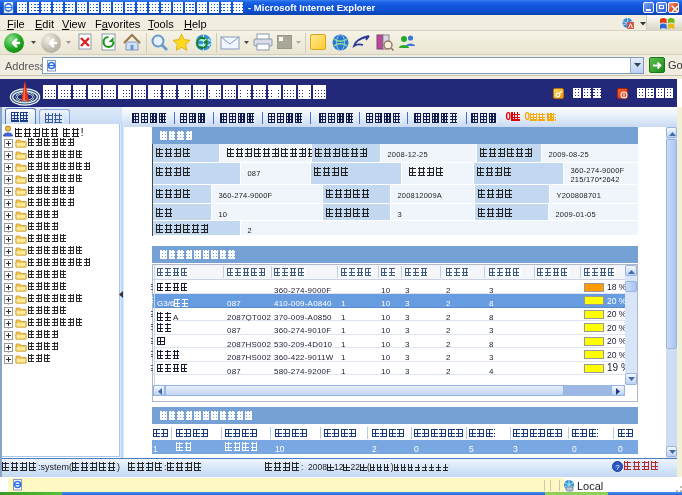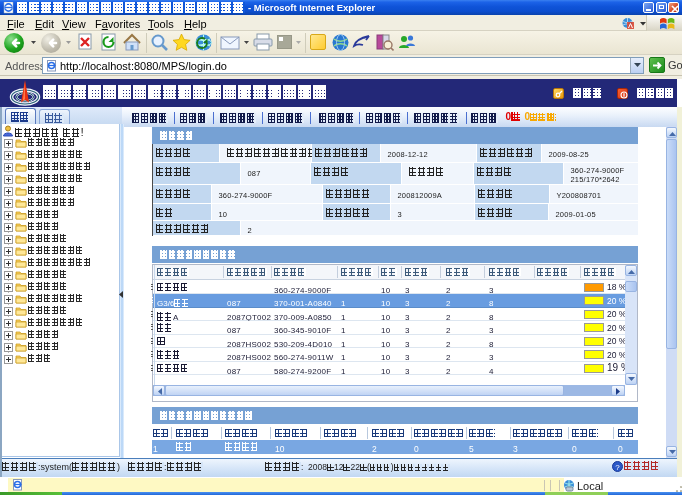--- a/index.html
+++ b/index.html
@@ -149,21 +149,20 @@
     </svg>
 </div>
 <div class="ab" style="left:0;top:55px;width:682px;height:21px;background:#f1eee1;border-bottom:1px solid #c8c4b2">
 <span class="ab" style="left:5px;top:5px;font-size:11px;color:#555">Address</span>
 <div class="ab" style="left:42px;top:2px;width:602px;height:17px;background:#fff;border:1px solid #7f9db9">
 <svg class="ab" style="left:3px;top:2px" width="12" height="12" viewBox="0 0 12 12">
         <rect x="1.5" y="0.5" width="8" height="10.5" fill="#fff" stroke="#8899bb" stroke-width="1"></rect>
         <circle cx="5.5" cy="5.5" r="3" fill="none" stroke="#2a6fe8" stroke-width="1.5"></circle>
         <path d="M2 5.5h7.5" stroke="#2a6fe8" stroke-width="1.2"></path>
       </svg>
-<span class="ab" style="left:17px;top:2px;font-size:11px;color:#000">http://localhost:8080/MPS/login.do</span>
 <div class="ab" style="right:0;top:0;width:13px;height:15px;background:linear-gradient(180deg,#e6eefc,#bcd0f2);border-left:1px solid #9ab">
         <svg style="position:absolute;left:3px;top:5px" width="7" height="5" viewBox="0 0 7 5">
           <path d="M0 0l3.5 4L7 0z" fill="#345"></path>
         </svg>
       </div>
 </div>
 <div class="ab" style="left:649px;top:2px;width:16px;height:16px;background:linear-gradient(135deg,#5fc04f,#1a8a1a);border:1px solid #187818;border-radius:2px">
       <svg style="position:absolute;left:2px;top:3px" width="11" height="9" viewBox="0 0 11 9">
         <path d="M1 4.5h7M5.5 1.5l3 3-3 3" stroke="#fff" stroke-width="1.8" fill="none"></path>
       </svg>
@@ -418,21 +417,21 @@
     </div>
 </div>
 <div class="ab" style="left:677px;top:107px;width:5px;height:370px;background:#f1f1d8"></div>
 <div class="ab" style="left:151.5px;top:127px;width:486px;height:17px;background:#76a1d4">
     <span class="ab" style="left:8px;top:4px"><span style="display:inline-block;vertical-align:top;width:34px;height:9px;background-image:repeating-linear-gradient(90deg,transparent 0 6.9px,#76a1d4 6.9px 8.5px),repeating-linear-gradient(0deg,#fff 0 1.6px,transparent 1.6px 3.0px),repeating-linear-gradient(90deg,#fff 0 1.6px,transparent 1.6px 3.0px);"></span></span>
   </div>
 <div class="ab" style="left:151.5px;top:144px;width:486px;height:92px;border:1px solid #4a4a4a;background:#edf3fb"></div>
 <div class="ab" style="left:152.5px;top:144px;width:67px;height:19px;background:#c2d8f0;border-right:1px solid #fff;border-bottom:1px solid #fff;padding:4px 0 0 3px;line-height:8px"><span style="display:inline-block;vertical-align:top;width:36px;height:9px;background-image:repeating-linear-gradient(90deg,transparent 0 7.4px,#c2d8f0 7.4px 9px),repeating-linear-gradient(0deg,#222 0 1px,transparent 1px 3.4px),repeating-linear-gradient(90deg,#222 0 1px,transparent 1px 3.4px);"></span></div>
 <div class="ab" style="left:219.5px;top:144px;width:92px;height:19px;background:#f0f5fc;border-right:1px solid #fff;border-bottom:1px solid #fff;padding:4px 0 0 7px;line-height:8px"><span style="display:inline-block;vertical-align:top;width:90px;height:9px;background-image:repeating-linear-gradient(90deg,transparent 0 7.4px,#f0f5fc 7.4px 9px),repeating-linear-gradient(0deg,#222 0 1px,transparent 1px 3.4px),repeating-linear-gradient(90deg,#222 0 1px,transparent 1px 3.4px);"></span></div>
 <div class="ab" style="left:311.5px;top:144px;width:69px;height:19px;background:#c2d8f0;border-right:1px solid #fff;border-bottom:1px solid #fff;padding:4px 0 0 3px;line-height:8px"><span style="display:inline-block;vertical-align:top;width:54px;height:9px;background-image:repeating-linear-gradient(90deg,transparent 0 7.4px,#c2d8f0 7.4px 9px),repeating-linear-gradient(0deg,#222 0 1px,transparent 1px 3.4px),repeating-linear-gradient(90deg,#222 0 1px,transparent 1px 3.4px);"></span></div>
-<div class="ab" style="left:380.5px;top:144px;width:96px;height:19px;background:#f0f5fc;border-right:1px solid #fff;border-bottom:1px solid #fff;padding:4px 0 0 7px;line-height:8px"><span style="font-size:7.5px;color:#222;letter-spacing:.2px">2008-12-12</span></div>
+<div class="ab" style="left:380.5px;top:144px;width:96px;height:19px;background:#f0f5fc;border-right:1px solid #fff;border-bottom:1px solid #fff;padding:4px 0 0 7px;line-height:8px"><span style="font-size:7.5px;color:#222;letter-spacing:.2px">2008-12-25</span></div>
 <div class="ab" style="left:476.5px;top:144px;width:65px;height:19px;background:#c2d8f0;border-right:1px solid #fff;border-bottom:1px solid #fff;padding:4px 0 0 3px;line-height:8px"><span style="display:inline-block;vertical-align:top;width:54px;height:9px;background-image:repeating-linear-gradient(90deg,transparent 0 7.4px,#c2d8f0 7.4px 9px),repeating-linear-gradient(0deg,#222 0 1px,transparent 1px 3.4px),repeating-linear-gradient(90deg,#222 0 1px,transparent 1px 3.4px);"></span></div>
 <div class="ab" style="left:541.5px;top:144px;width:97px;height:19px;background:#f0f5fc;border-right:1px solid #fff;border-bottom:1px solid #fff;padding:4px 0 0 7px;line-height:8px"><span style="font-size:7.5px;color:#222;letter-spacing:.2px">2009-08-25</span></div>
 <div class="ab" style="left:152.5px;top:163px;width:88px;height:22px;background:#c2d8f0;border-right:1px solid #fff;border-bottom:1px solid #fff;padding:4px 0 0 3px;line-height:8px"><span style="display:inline-block;vertical-align:top;width:36px;height:9px;background-image:repeating-linear-gradient(90deg,transparent 0 7.4px,#c2d8f0 7.4px 9px),repeating-linear-gradient(0deg,#222 0 1px,transparent 1px 3.4px),repeating-linear-gradient(90deg,#222 0 1px,transparent 1px 3.4px);"></span></div>
 <div class="ab" style="left:240.5px;top:163px;width:70px;height:22px;background:#f0f5fc;border-right:1px solid #fff;border-bottom:1px solid #fff;padding:4px 0 0 7px;line-height:8px"><span style="font-size:7.5px;color:#222;letter-spacing:.2px">087</span></div>
 <div class="ab" style="left:310.5px;top:163px;width:91px;height:22px;background:#c2d8f0;border-right:1px solid #fff;border-bottom:1px solid #fff;padding:4px 0 0 3px;line-height:8px"><span style="display:inline-block;vertical-align:top;width:36px;height:9px;background-image:repeating-linear-gradient(90deg,transparent 0 7.4px,#c2d8f0 7.4px 9px),repeating-linear-gradient(0deg,#222 0 1px,transparent 1px 3.4px),repeating-linear-gradient(90deg,#222 0 1px,transparent 1px 3.4px);"></span></div>
 <div class="ab" style="left:401.5px;top:163px;width:72px;height:22px;background:#f0f5fc;border-right:1px solid #fff;border-bottom:1px solid #fff;padding:4px 0 0 7px;line-height:8px"><span style="display:inline-block;vertical-align:top;width:36px;height:9px;background-image:repeating-linear-gradient(90deg,transparent 0 7.4px,#f0f5fc 7.4px 9px),repeating-linear-gradient(0deg,#222 0 1px,transparent 1px 3.4px),repeating-linear-gradient(90deg,#222 0 1px,transparent 1px 3.4px);"></span></div>
 <div class="ab" style="left:473.5px;top:163px;width:90px;height:22px;background:#c2d8f0;border-right:1px solid #fff;border-bottom:1px solid #fff;padding:4px 0 0 3px;line-height:8px"><span style="display:inline-block;vertical-align:top;width:36px;height:9px;background-image:repeating-linear-gradient(90deg,transparent 0 7.4px,#c2d8f0 7.4px 9px),repeating-linear-gradient(0deg,#222 0 1px,transparent 1px 3.4px),repeating-linear-gradient(90deg,#222 0 1px,transparent 1px 3.4px);"></span></div>
 <div class="ab" style="left:563.5px;top:163px;width:75px;height:22px;background:#f0f5fc;border-right:1px solid #fff;border-bottom:1px solid #fff;padding:4px 0 0 7px;line-height:8px"><span style="font-size:7.5px;color:#222;letter-spacing:.2px"><span style="font-size:7.5px;line-height:8.5px;display:inline-block;white-space:nowrap;letter-spacing:.2px">360-274-9000F<br>215/170*2642</span></span></div>
 <div class="ab" style="left:152.5px;top:185px;width:59px;height:19px;background:#c2d8f0;border-right:1px solid #fff;border-bottom:1px solid #fff;padding:4px 0 0 3px;line-height:8px"><span style="display:inline-block;vertical-align:top;width:36px;height:9px;background-image:repeating-linear-gradient(90deg,transparent 0 7.4px,#c2d8f0 7.4px 9px),repeating-linear-gradient(0deg,#222 0 1px,transparent 1px 3.4px),repeating-linear-gradient(90deg,#222 0 1px,transparent 1px 3.4px);"></span></div>
 <div class="ab" style="left:211.5px;top:185px;width:111px;height:19px;background:#f0f5fc;border-right:1px solid #fff;border-bottom:1px solid #fff;padding:4px 0 0 7px;line-height:8px"><span style="font-size:7.5px;color:#222;letter-spacing:.2px">360-274-9000F</span></div>
@@ -477,21 +476,21 @@
 <div class="ab" style="left:274px;top:282.5px;line-height:9.5px"><span style="font-size:8px;color:#1a1a33;letter-spacing:.2px">360-274-9000F</span></div>
 <div class="ab" style="left:381px;top:282.5px;line-height:9.5px"><span style="font-size:8px;color:#1a1a33;letter-spacing:.2px">10</span></div>
 <div class="ab" style="left:405px;top:282.5px;line-height:9.5px"><span style="font-size:8px;color:#1a1a33;letter-spacing:.2px">3</span></div>
 <div class="ab" style="left:446px;top:282.5px;line-height:9.5px"><span style="font-size:8px;color:#1a1a33;letter-spacing:.2px">2</span></div>
 <div class="ab" style="left:489px;top:282.5px;line-height:9.5px"><span style="font-size:8px;color:#1a1a33;letter-spacing:.2px">3</span></div>
 <div class="ab" style="left:584px;top:282.5px;width:20px;height:9px;background:#ff9a00;border:1px solid #999"></div>
 <div class="ab" style="left:607px;top:283.0px;font-size:8.5px;line-height:8.5px;color:#1a1a33">18 %</div>
 <div class="ab" style="left:152.5px;top:294.0px;width:472.5px;height:13.5px;background:#689ce0;border-bottom:1px solid #5a8cc9"></div>
 <div class="ab" style="left:157px;top:296.0px;line-height:9.5px"><span style="font-size:8px;color:#fff">G3/6</span><span style="display:inline-block;vertical-align:-1px;width:16px;height:8.5px;background-image:repeating-linear-gradient(90deg,transparent 0 6.4px,#689ce0 6.4px 8px),repeating-linear-gradient(0deg,#fff 0 1px,transparent 1px 3.4px),repeating-linear-gradient(90deg,#fff 0 1px,transparent 1px 3.4px);"></span></div>
 <div class="ab" style="left:227px;top:296.0px;line-height:9.5px"><span style="font-size:8px;color:#fff;letter-spacing:.2px">087</span></div>
-<div class="ab" style="left:274px;top:296.0px;line-height:9.5px"><span style="font-size:8px;color:#fff;letter-spacing:.2px">370-001-A0840</span></div>
+<div class="ab" style="left:274px;top:296.0px;line-height:9.5px"><span style="font-size:8px;color:#fff;letter-spacing:.2px">410-009-A0840</span></div>
 <div class="ab" style="left:341px;top:296.0px;line-height:9.5px"><span style="font-size:8px;color:#fff;letter-spacing:.2px">1</span></div>
 <div class="ab" style="left:381px;top:296.0px;line-height:9.5px"><span style="font-size:8px;color:#fff;letter-spacing:.2px">10</span></div>
 <div class="ab" style="left:405px;top:296.0px;line-height:9.5px"><span style="font-size:8px;color:#fff;letter-spacing:.2px">3</span></div>
 <div class="ab" style="left:446px;top:296.0px;line-height:9.5px"><span style="font-size:8px;color:#fff;letter-spacing:.2px">2</span></div>
 <div class="ab" style="left:489px;top:296.0px;line-height:9.5px"><span style="font-size:8px;color:#fff;letter-spacing:.2px">8</span></div>
 <div class="ab" style="left:584px;top:296.0px;width:20px;height:9px;background:#ffff00;border:1px solid #999"></div>
 <div class="ab" style="left:607px;top:296.5px;font-size:8.5px;line-height:8.5px;color:#fff">20 %</div>
 <div class="ab" style="left:152.5px;top:307.5px;width:472.5px;height:13.5px;background:#fff;border-bottom:1px solid #dde6f0"></div>
 <div class="ab" style="left:157px;top:309.5px;line-height:9.5px"><span style="display:inline-block;vertical-align:-1px;width:16px;height:8.5px;background-image:repeating-linear-gradient(90deg,transparent 0 6.4px,#fff 6.4px 8px),repeating-linear-gradient(0deg,#1a1a33 0 1px,transparent 1px 3.4px),repeating-linear-gradient(90deg,#1a1a33 0 1px,transparent 1px 3.4px);"></span><span style="font-size:8px;color:#1a1a33">A</span></div>
 <div class="ab" style="left:227px;top:309.5px;line-height:9.5px"><span style="font-size:8px;color:#1a1a33;letter-spacing:.2px">2087QT002</span></div>
@@ -499,21 +498,21 @@
 <div class="ab" style="left:341px;top:309.5px;line-height:9.5px"><span style="font-size:8px;color:#1a1a33;letter-spacing:.2px">1</span></div>
 <div class="ab" style="left:381px;top:309.5px;line-height:9.5px"><span style="font-size:8px;color:#1a1a33;letter-spacing:.2px">10</span></div>
 <div class="ab" style="left:405px;top:309.5px;line-height:9.5px"><span style="font-size:8px;color:#1a1a33;letter-spacing:.2px">3</span></div>
 <div class="ab" style="left:446px;top:309.5px;line-height:9.5px"><span style="font-size:8px;color:#1a1a33;letter-spacing:.2px">2</span></div>
 <div class="ab" style="left:489px;top:309.5px;line-height:9.5px"><span style="font-size:8px;color:#1a1a33;letter-spacing:.2px">8</span></div>
 <div class="ab" style="left:584px;top:309.5px;width:20px;height:9px;background:#ffff00;border:1px solid #999"></div>
 <div class="ab" style="left:607px;top:310.0px;font-size:8.5px;line-height:8.5px;color:#1a1a33">20 %</div>
 <div class="ab" style="left:152.5px;top:321.0px;width:472.5px;height:13.5px;background:#fff;border-bottom:1px solid #dde6f0"></div>
 <div class="ab" style="left:157px;top:323.0px;line-height:9.5px"><span style="display:inline-block;vertical-align:top;width:16px;height:8.5px;background-image:repeating-linear-gradient(90deg,transparent 0 6.4px,#fff 6.4px 8px),repeating-linear-gradient(0deg,#1a1a33 0 1px,transparent 1px 3.4px),repeating-linear-gradient(90deg,#1a1a33 0 1px,transparent 1px 3.4px);"></span></div>
 <div class="ab" style="left:227px;top:323.0px;line-height:9.5px"><span style="font-size:8px;color:#1a1a33;letter-spacing:.2px">087</span></div>
-<div class="ab" style="left:274px;top:323.0px;line-height:9.5px"><span style="font-size:8px;color:#1a1a33;letter-spacing:.2px">360-345-9010F</span></div>
+<div class="ab" style="left:274px;top:323.0px;line-height:9.5px"><span style="font-size:8px;color:#1a1a33;letter-spacing:.2px">360-274-9010F</span></div>
 <div class="ab" style="left:341px;top:323.0px;line-height:9.5px"><span style="font-size:8px;color:#1a1a33;letter-spacing:.2px">1</span></div>
 <div class="ab" style="left:381px;top:323.0px;line-height:9.5px"><span style="font-size:8px;color:#1a1a33;letter-spacing:.2px">10</span></div>
 <div class="ab" style="left:405px;top:323.0px;line-height:9.5px"><span style="font-size:8px;color:#1a1a33;letter-spacing:.2px">3</span></div>
 <div class="ab" style="left:446px;top:323.0px;line-height:9.5px"><span style="font-size:8px;color:#1a1a33;letter-spacing:.2px">2</span></div>
 <div class="ab" style="left:489px;top:323.0px;line-height:9.5px"><span style="font-size:8px;color:#1a1a33;letter-spacing:.2px">3</span></div>
 <div class="ab" style="left:584px;top:323.0px;width:20px;height:9px;background:#ffff00;border:1px solid #999"></div>
 <div class="ab" style="left:607px;top:323.5px;font-size:8.5px;line-height:8.5px;color:#1a1a33">20 %</div>
 <div class="ab" style="left:152.5px;top:334.5px;width:472.5px;height:13.5px;background:#fff;border-bottom:1px solid #dde6f0"></div>
 <div class="ab" style="left:157px;top:336.5px;line-height:9.5px"><span style="display:inline-block;vertical-align:top;width:8px;height:8.5px;background-image:repeating-linear-gradient(0deg,#1a1a33 0 1px,transparent 1px 3.4px),repeating-linear-gradient(90deg,#1a1a33 0 1px,transparent 1px 3.4px);"></span></div>
 <div class="ab" style="left:227px;top:336.5px;line-height:9.5px"><span style="font-size:8px;color:#1a1a33;letter-spacing:.2px">2087HS002</span></div>
@@ -521,21 +520,21 @@
 <div class="ab" style="left:341px;top:336.5px;line-height:9.5px"><span style="font-size:8px;color:#1a1a33;letter-spacing:.2px">1</span></div>
 <div class="ab" style="left:381px;top:336.5px;line-height:9.5px"><span style="font-size:8px;color:#1a1a33;letter-spacing:.2px">10</span></div>
 <div class="ab" style="left:405px;top:336.5px;line-height:9.5px"><span style="font-size:8px;color:#1a1a33;letter-spacing:.2px">3</span></div>
 <div class="ab" style="left:446px;top:336.5px;line-height:9.5px"><span style="font-size:8px;color:#1a1a33;letter-spacing:.2px">2</span></div>
 <div class="ab" style="left:489px;top:336.5px;line-height:9.5px"><span style="font-size:8px;color:#1a1a33;letter-spacing:.2px">8</span></div>
 <div class="ab" style="left:584px;top:336.5px;width:20px;height:9px;background:#ffff00;border:1px solid #999"></div>
 <div class="ab" style="left:607px;top:337.0px;font-size:8.5px;line-height:8.5px;color:#1a1a33">20 %</div>
 <div class="ab" style="left:152.5px;top:348.0px;width:472.5px;height:13.5px;background:#fff;border-bottom:1px solid #dde6f0"></div>
 <div class="ab" style="left:157px;top:350.0px;line-height:9.5px"><span style="display:inline-block;vertical-align:top;width:24px;height:8.5px;background-image:repeating-linear-gradient(90deg,transparent 0 6.4px,#fff 6.4px 8px),repeating-linear-gradient(0deg,#1a1a33 0 1px,transparent 1px 3.4px),repeating-linear-gradient(90deg,#1a1a33 0 1px,transparent 1px 3.4px);"></span></div>
 <div class="ab" style="left:227px;top:350.0px;line-height:9.5px"><span style="font-size:8px;color:#1a1a33;letter-spacing:.2px">2087HS002</span></div>
-<div class="ab" style="left:274px;top:350.0px;line-height:9.5px"><span style="font-size:8px;color:#1a1a33;letter-spacing:.2px">560-274-9011W</span></div>
+<div class="ab" style="left:274px;top:350.0px;line-height:9.5px"><span style="font-size:8px;color:#1a1a33;letter-spacing:.2px">360-422-9011W</span></div>
 <div class="ab" style="left:341px;top:350.0px;line-height:9.5px"><span style="font-size:8px;color:#1a1a33;letter-spacing:.2px">1</span></div>
 <div class="ab" style="left:381px;top:350.0px;line-height:9.5px"><span style="font-size:8px;color:#1a1a33;letter-spacing:.2px">10</span></div>
 <div class="ab" style="left:405px;top:350.0px;line-height:9.5px"><span style="font-size:8px;color:#1a1a33;letter-spacing:.2px">3</span></div>
 <div class="ab" style="left:446px;top:350.0px;line-height:9.5px"><span style="font-size:8px;color:#1a1a33;letter-spacing:.2px">2</span></div>
 <div class="ab" style="left:489px;top:350.0px;line-height:9.5px"><span style="font-size:8px;color:#1a1a33;letter-spacing:.2px">3</span></div>
 <div class="ab" style="left:584px;top:350.0px;width:20px;height:9px;background:#ffff00;border:1px solid #999"></div>
 <div class="ab" style="left:607px;top:350.5px;font-size:8.5px;line-height:8.5px;color:#1a1a33">20 %</div>
 <div class="ab" style="left:152.5px;top:361.5px;width:472.5px;height:13.5px;background:#fff;border-bottom:1px solid #dde6f0"></div>
 <div class="ab" style="left:157px;top:363.5px;line-height:9.5px"><span style="display:inline-block;vertical-align:top;width:32px;height:8.5px;background-image:repeating-linear-gradient(90deg,transparent 0 6.4px,#fff 6.4px 8px),repeating-linear-gradient(0deg,#1a1a33 0 1px,transparent 1px 3.4px),repeating-linear-gradient(90deg,#1a1a33 0 1px,transparent 1px 3.4px);"></span></div>
 <div class="ab" style="left:227px;top:363.5px;line-height:9.5px"><span style="font-size:8px;color:#1a1a33;letter-spacing:.2px">087</span></div>

